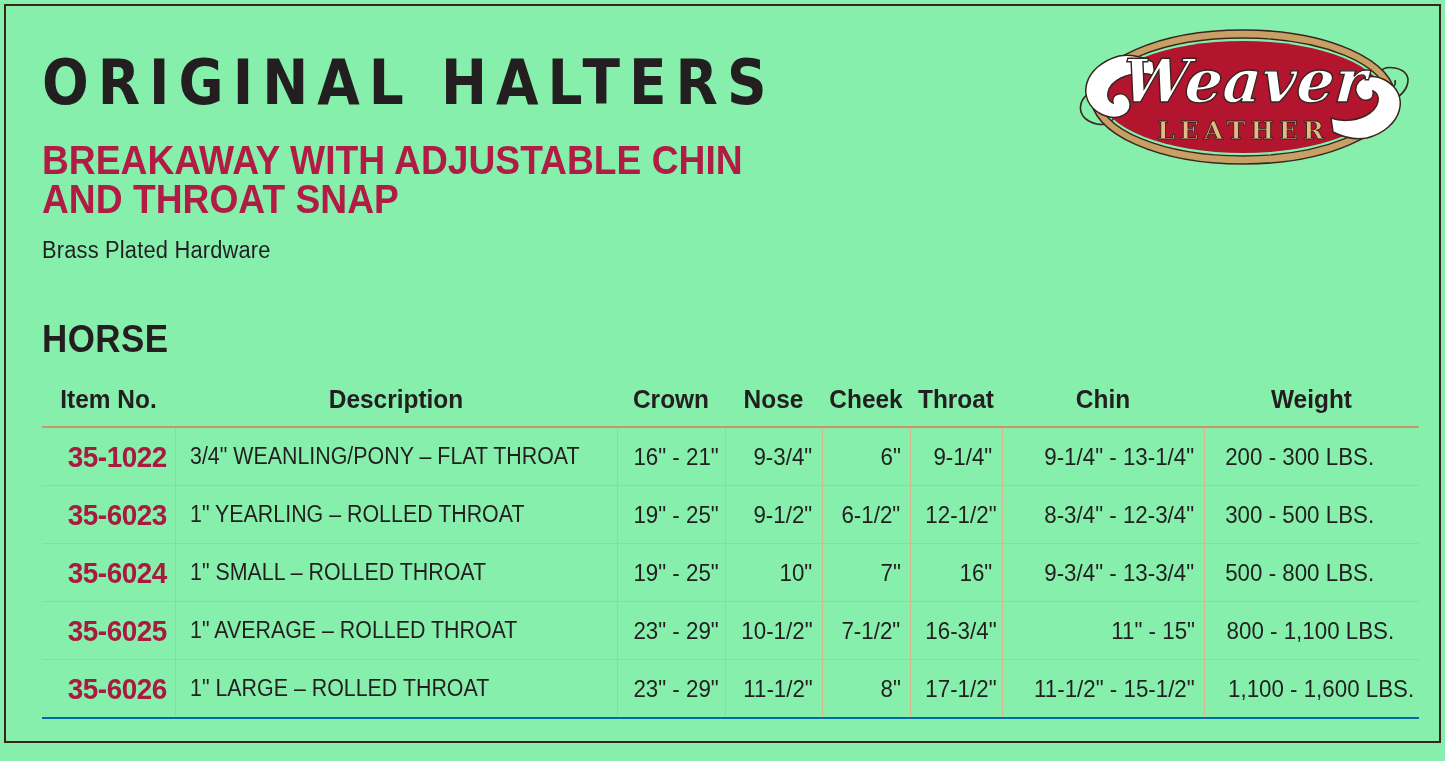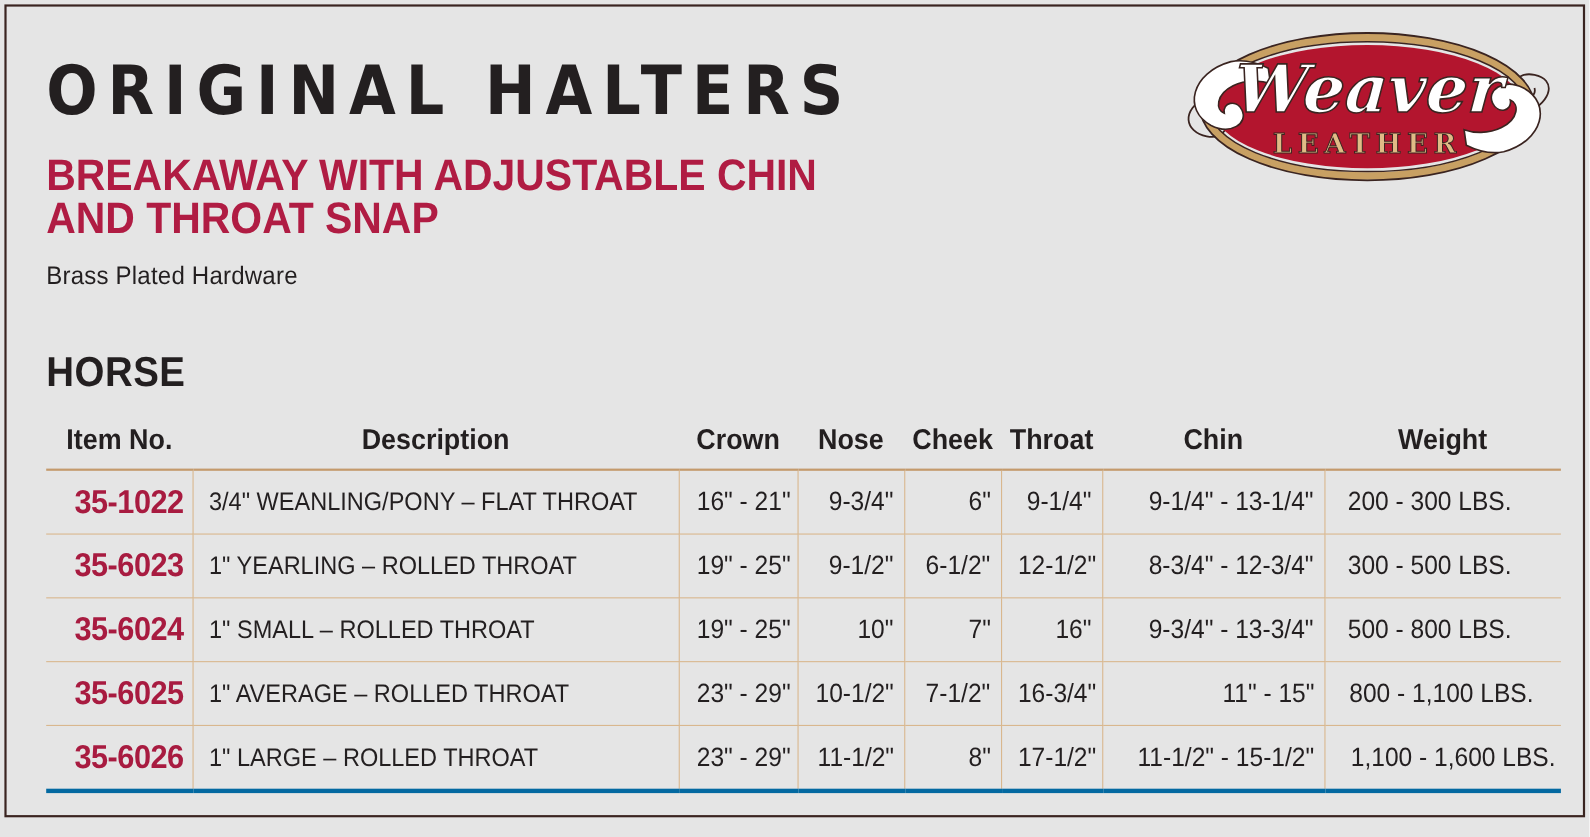--- a/index.html
+++ b/index.html
@@ -12,21 +12,21 @@
     height: 761px;
     font-family: "Liberation Sans", sans-serif;
     overflow: hidden;
   }
 
   #page {
     position: relative;
     width: 1445px;
     height: 761px;
     box-sizing: border-box;
-    background: #e5e5e5;
+    background: #86efac;
   }
 
   
   #page-frame {
     position: absolute;
     left: 4px;
     top: 4px;
     right: 4px;
     bottom: 18px;
     border: 2px solid #3a2420;
@@ -147,21 +147,21 @@
     font-size: 24px;
     color: #231f20;
     height: 57px;
     padding: 0 9px;
     border-bottom: 1.5px solid #d9b78e;
     border-right: 1.5px solid #d9b78e;
     white-space: nowrap;
     overflow: hidden;
   }
   tbody tr:last-child td {
-    border-bottom: 4px solid #0369a1;
+    border-bottom: 2px solid #0369a1;
   }
   tbody td:last-child { border-right: none; }
 
   td.item-no {
     font-weight: 700;
     font-size: 30px;
     color: #a81b40;
     text-align: right;
     letter-spacing: -0.5px;
     padding: 0 4px;

